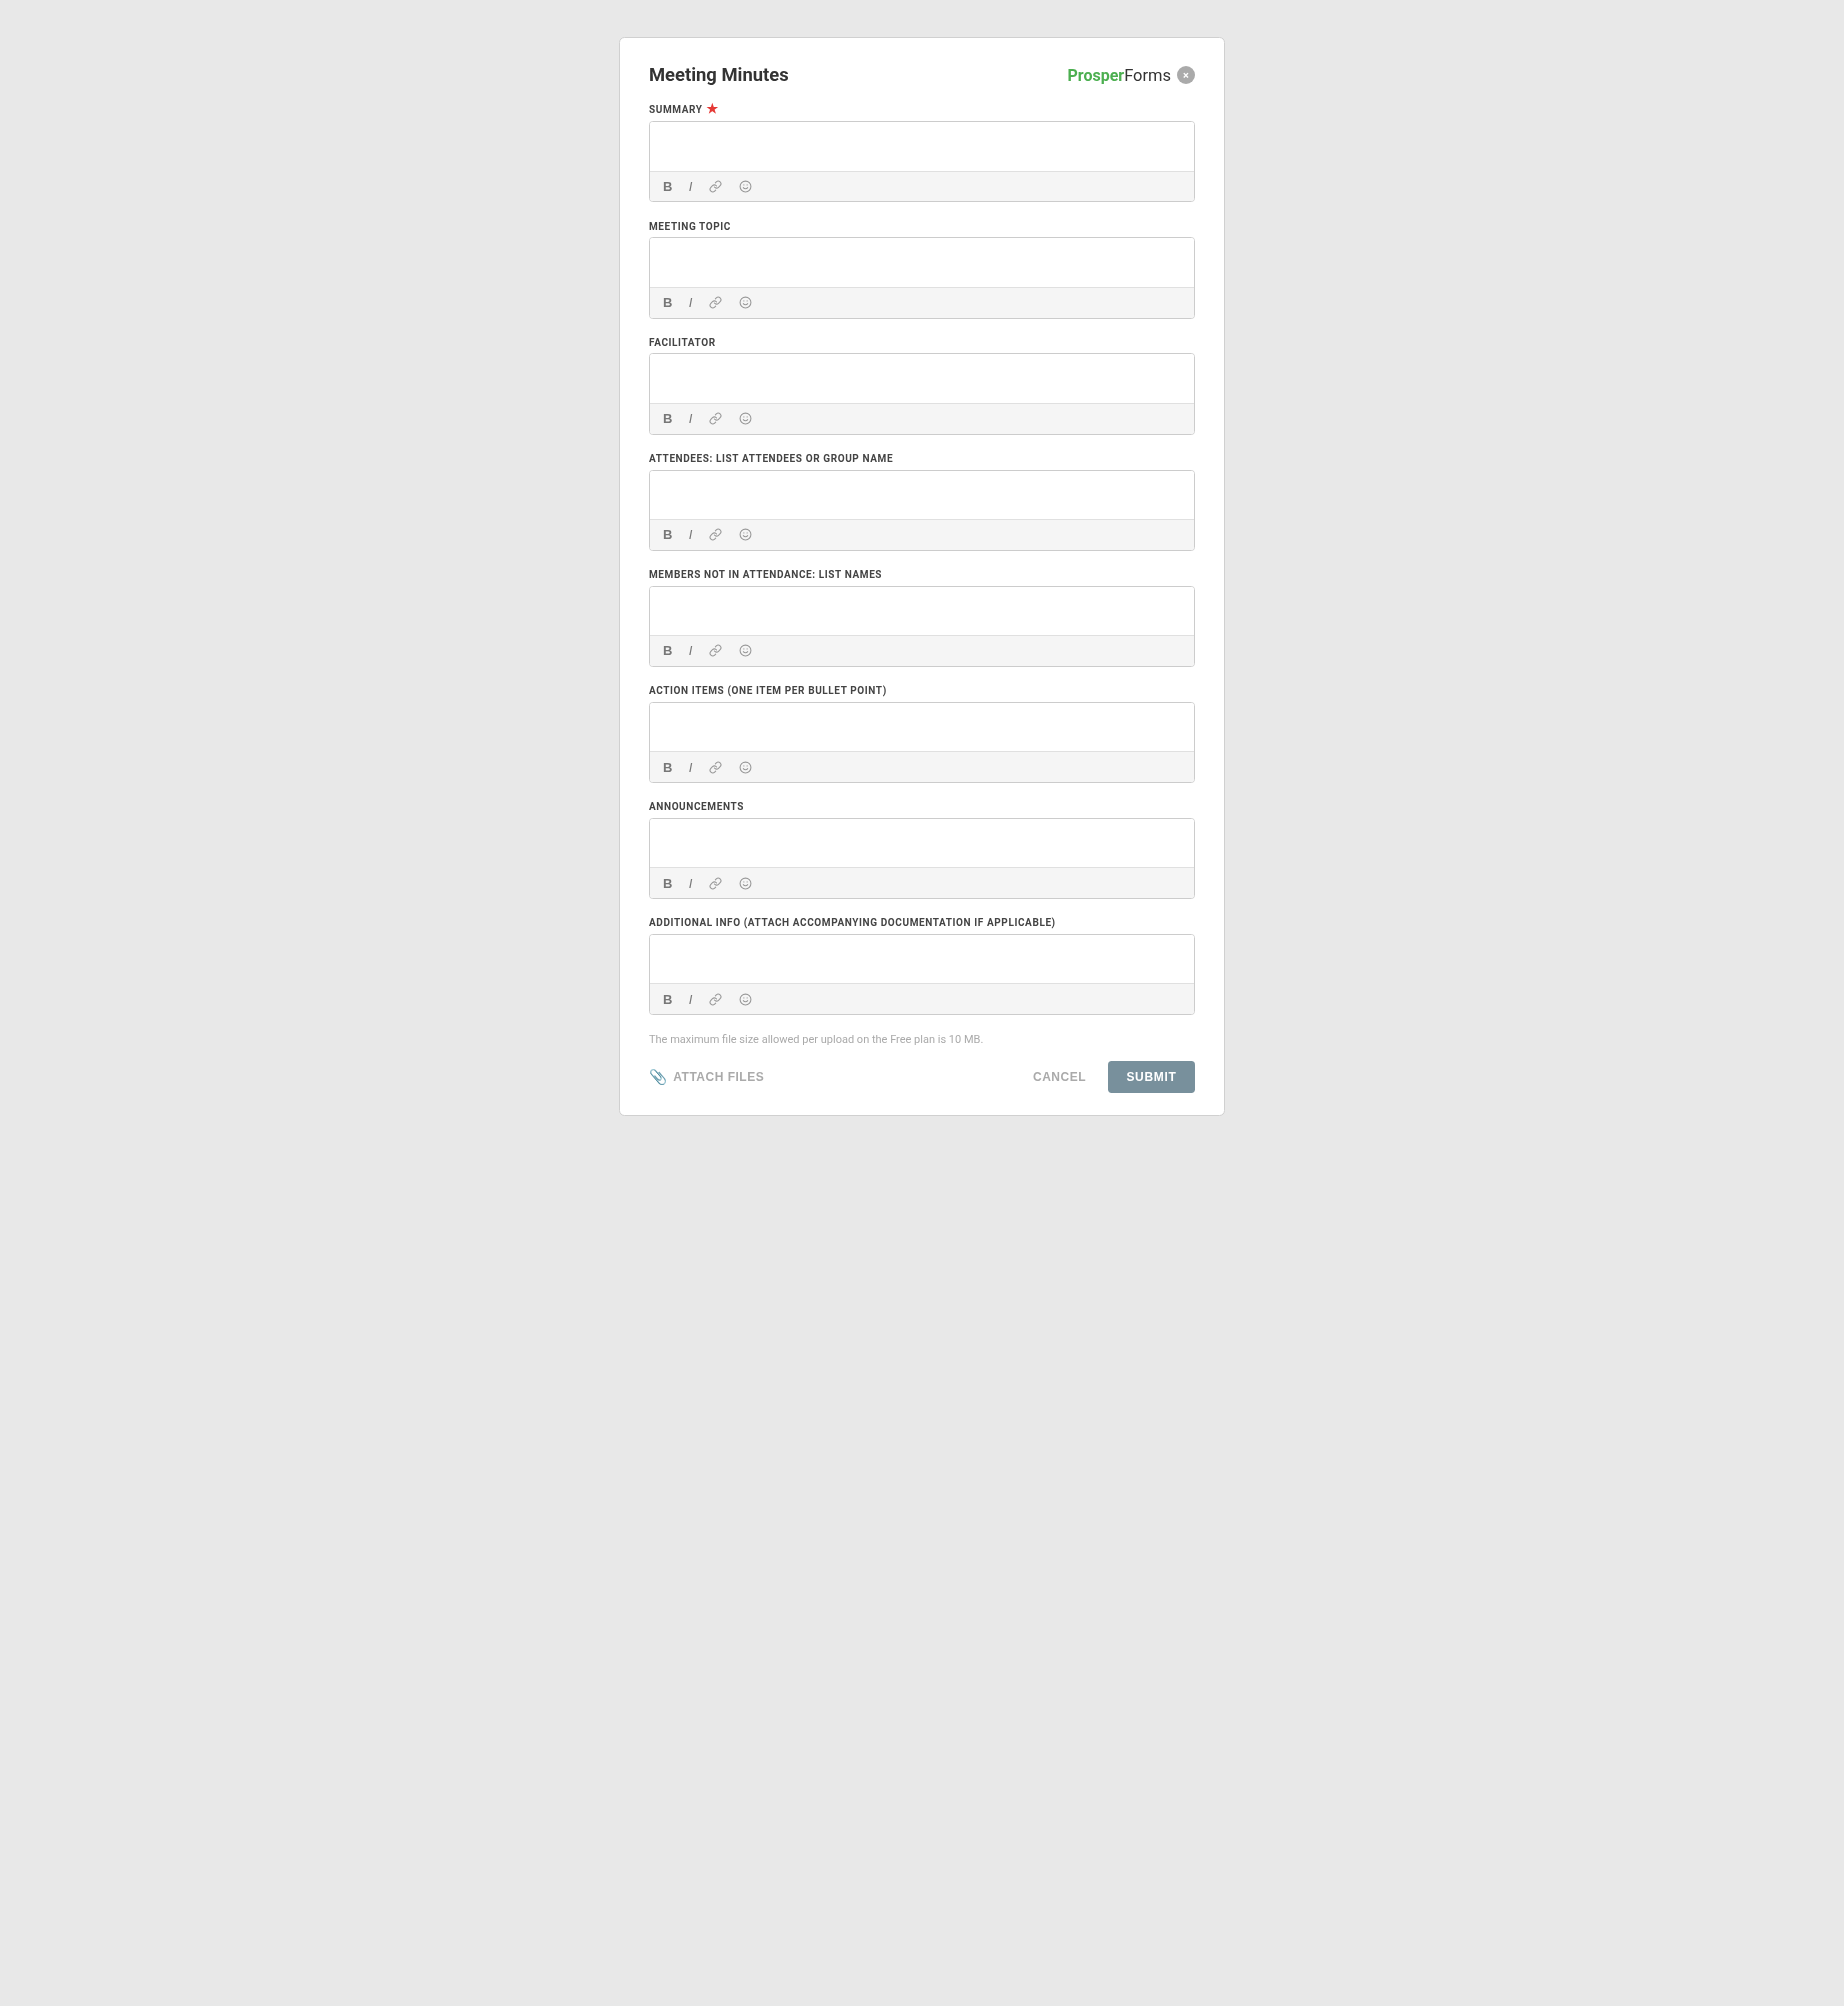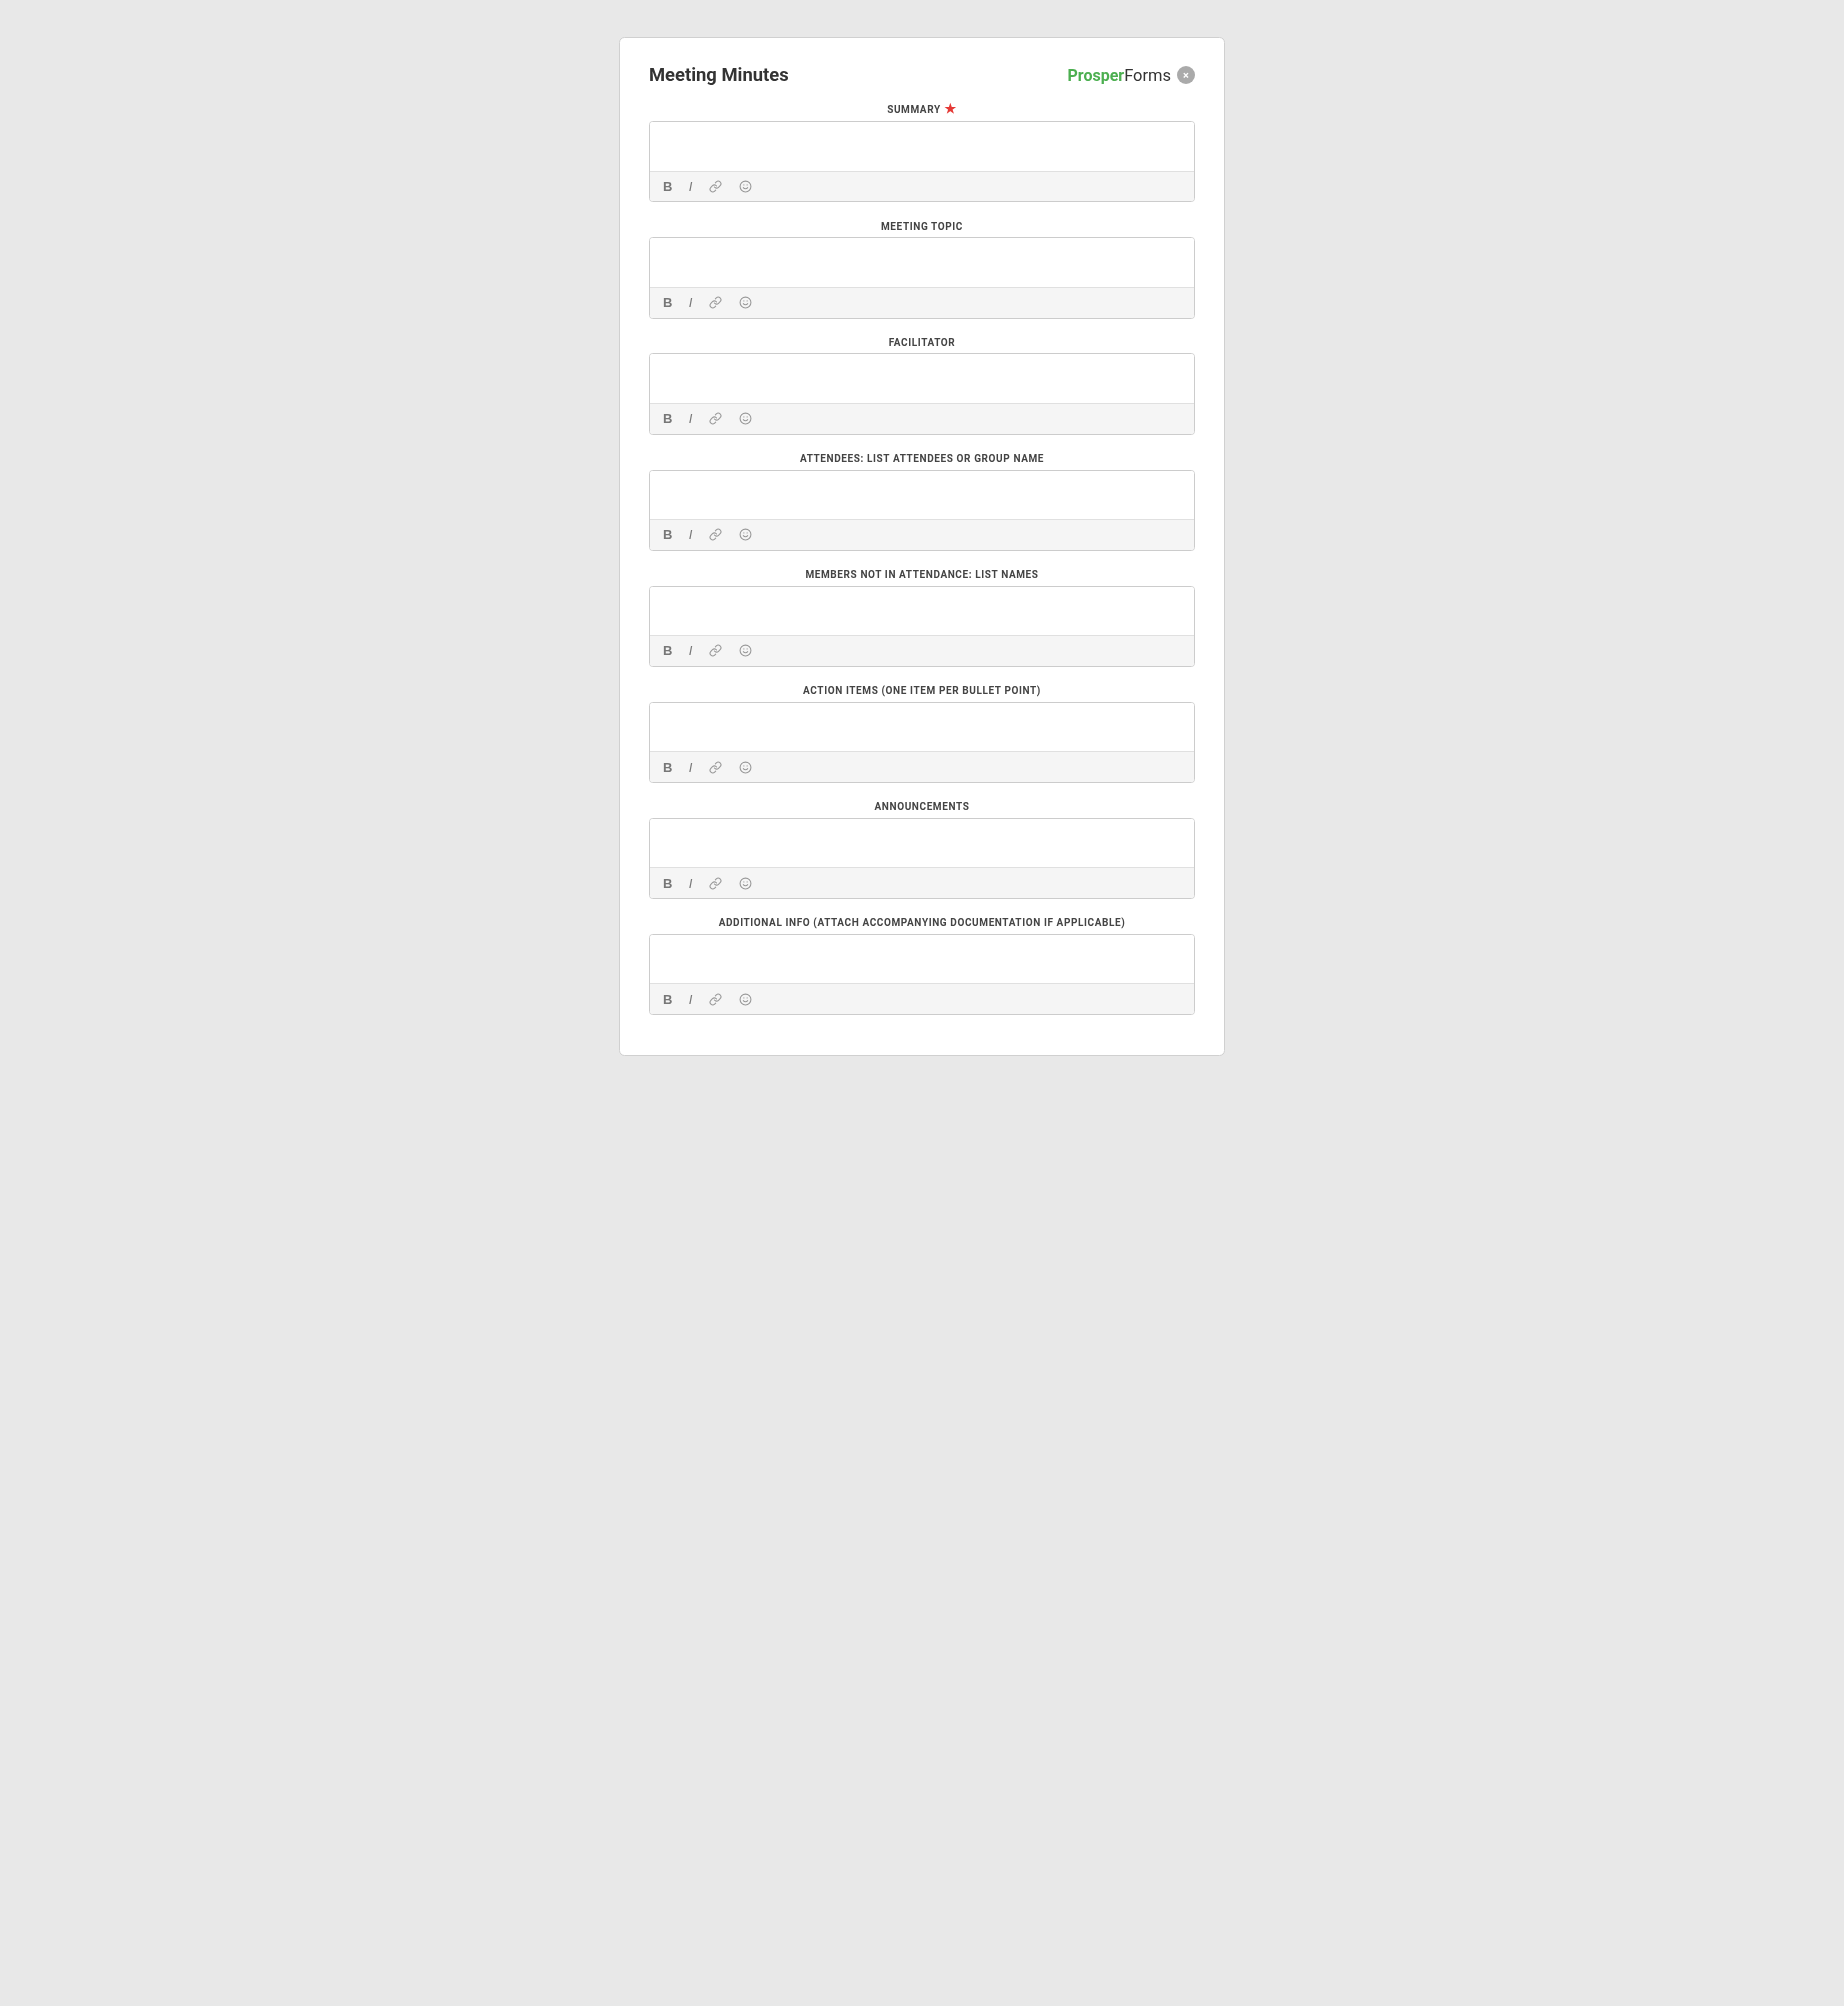--- a/index.html
+++ b/index.html
@@ -88,21 +88,20 @@
       margin-bottom: 18.4px;
     }
 
     .field-label {
       font-size: 10px;
       font-weight: 700;
       color: #444444;
       letter-spacing: 0.6px;
       text-transform: uppercase;
       margin-bottom: 5.5px;
-      text-align: center;
     }
 
     .editor-wrapper {
       border: 0.9px solid #cccccc;
       border-radius: 3.7px;
       overflow: hidden;
     }
 
     .editor-content {
       width: 100%;
@@ -393,14 +392,27 @@
                 <circle cx="12" cy="12" r="10"></circle>
                 <path d="M8 14s1.5 2 4 2 4-2 4-2"></path>
                 <line x1="9" y1="9" x2="9.01" y2="9"></line>
                 <line x1="15" y1="9" x2="15.01" y2="9"></line>
               </svg>
             </button>
           </div></div>
       </div>
     </div>
 
+  <div class="footer-area">
+    <p class="file-size-note">The maximum file size allowed per upload on the Free plan is 10 MB.</p>
+    <div class="footer-actions">
+      <button class="attach-btn">
+        <span class="attach-icon">📎</span>
+        <span>ATTACH FILES</span>
+      </button>
+      <div class="action-buttons">
+        <button class="cancel-btn">CANCEL</button>
+        <button class="submit-btn">SUBMIT</button>
+      </div>
+    </div>
+  </div>
 </div>
 
 
 </body></html>

